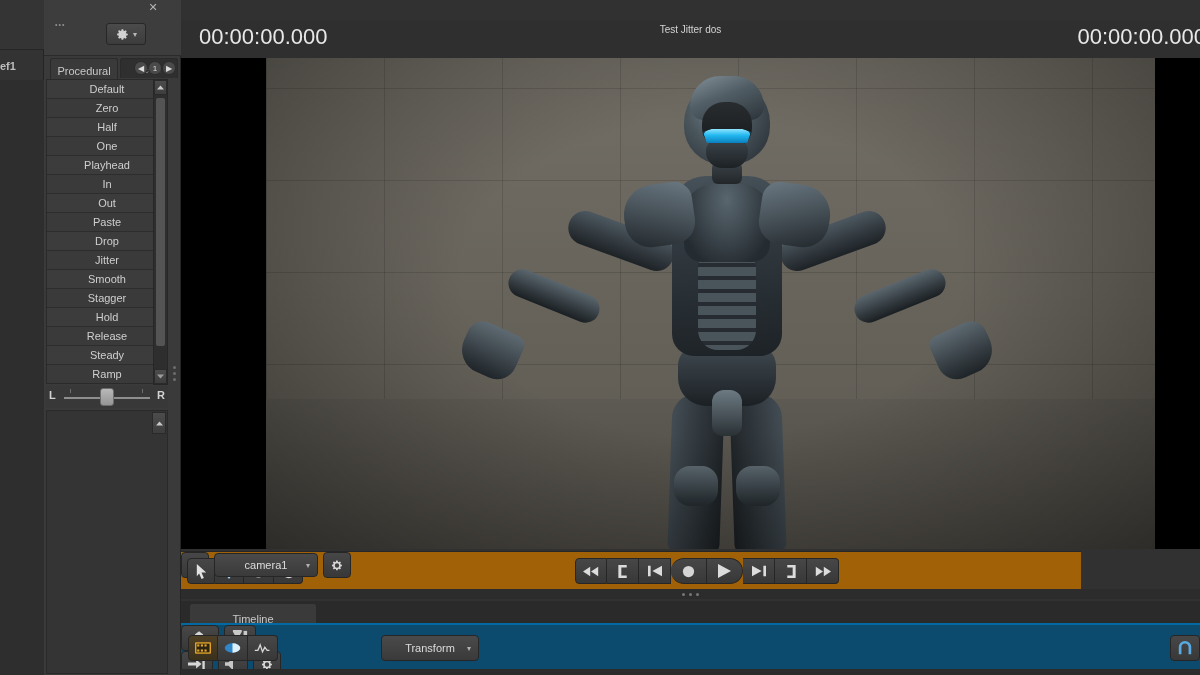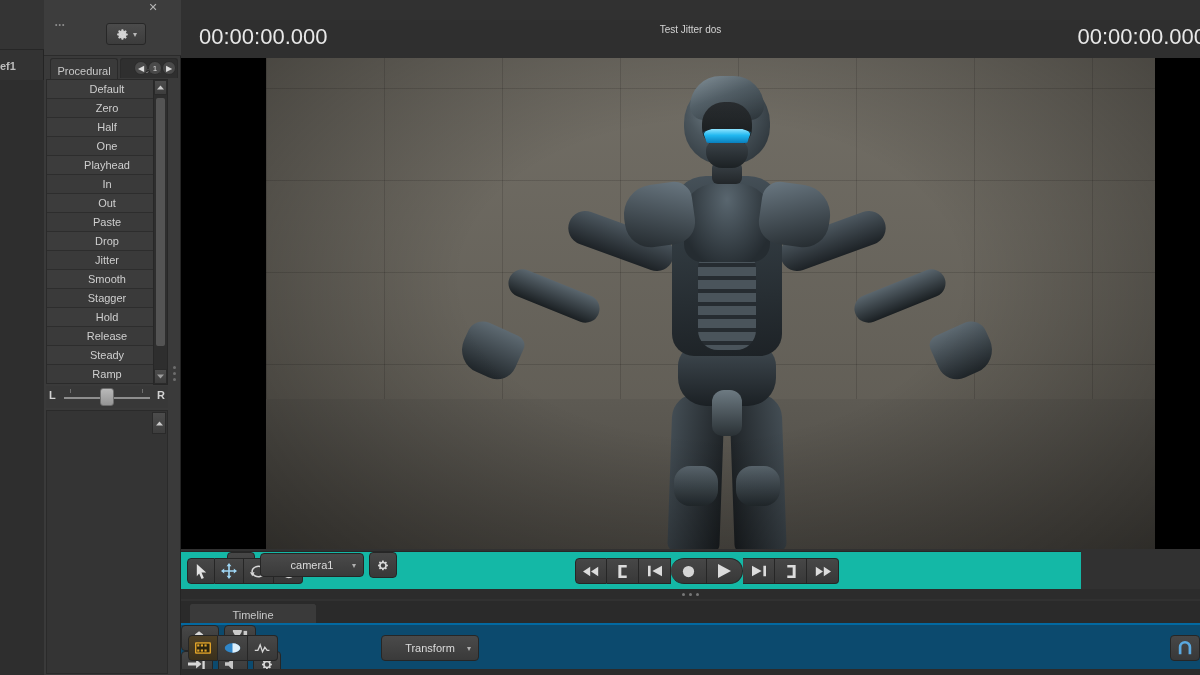--- a/index.html
+++ b/index.html
@@ -298,21 +298,21 @@
   #knee-l { left: 408px; top: 408px; width: 44px; height: 40px;
     background: linear-gradient(#5c6870,#232a2e); border-radius: 16px; }
   #knee-r { left: 470px; top: 408px; width: 44px; height: 40px;
     background: linear-gradient(#5c6870,#232a2e); border-radius: 16px; }
   #crotch { left: 446px; top: 332px; width: 30px; height: 46px;
     background: linear-gradient(#6d7a82,#2a3135); border-radius: 12px 12px 10px 10px; }
 
   
   #vp-toolbar {
     position: absolute; left: 181px; top: 551px; width: 900px; height: 38px;
-    background: #14b8a6; border-top: 1px solid #272727; padding-left: 46px;
+    background: #a16207; border-top: 1px solid #272727;
   }
   .tbtn {
     height: 26px; min-width: 28px; padding: 0 6px;
     background: linear-gradient(#474747,#383838);
     border: 1px solid #262626;
     display: flex; align-items: center; justify-content: center;
     cursor: pointer;
   }
   .grp { position: absolute; display: flex; }
   .grp .tbtn { border-radius: 0; border-left-width: 0; }
@@ -334,21 +334,21 @@
   #splitter {
     position: absolute; left: 181px; top: 589px; width: 1019px; height: 10px;
     background: #2c2c2c;
     display: flex; align-items: center; justify-content: center; gap: 4px;
     cursor: row-resize;
   }
   .hdot { width: 3px; height: 3px; background: #777; border-radius: 50%; }
 
   
   #tl-tabstrip { left: 181px; top: 601px; width: 1019px; height: 22px; background: #2a2a2a; }
-  #tab-timeline { position: absolute; left: 8px; top: 2px; width: 128px; height: 22px; }
+  #tab-timeline { position: absolute; left: 8px; top: 2px; width: 128px; height: 22px; align-items: flex-end; }
   #tl-toolbar {
     position: absolute; left: 181px; top: 623px; width: 1174px; height: 52px;
     background: #0c4a6e; border-top: 2px solid #0369a1;
   }
   #grp-modes { left: 7px; top: 10px; }
   #grp-keys { left: 125px; top: 10px; display: flex; gap: 5px; }
   #transform-select {
     position: absolute; left: 200px; top: 10px; width: 98px; height: 26px;
     background: linear-gradient(#4a4a4a,#3a3a3a);
     border: 1px solid #262626; border-radius: 4px;

